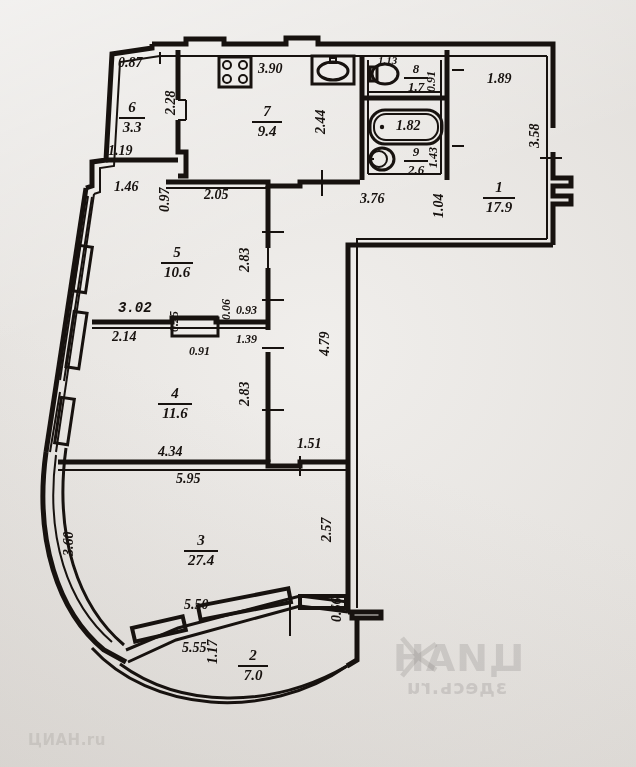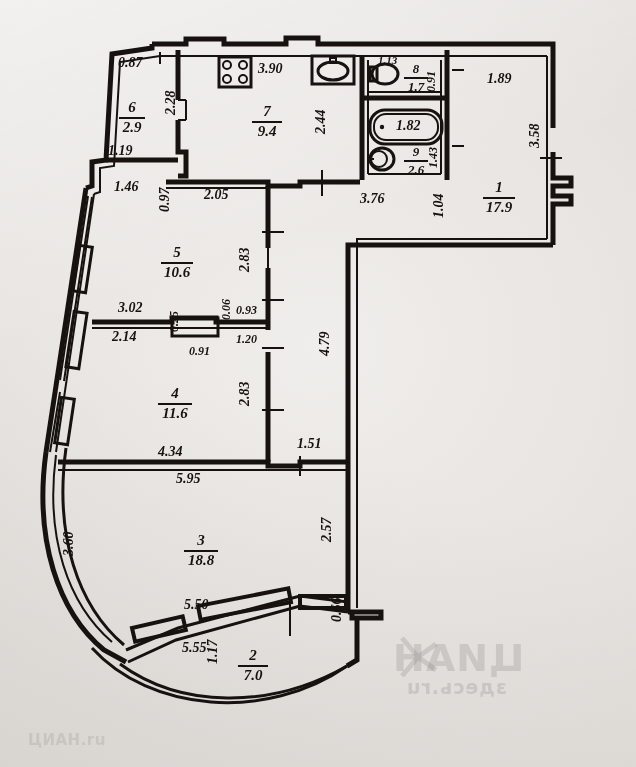--- a/index.html
+++ b/index.html
@@ -197,44 +197,44 @@
   <div class="lbl dim-s rot90" style="left:425px;top:92px;">0.91</div>
   <div class="lbl dim" style="left:396px;top:119px;">1.82</div>
   <div class="lbl dim-s rot90" style="left:427px;top:168px;">1.43</div>
   <div class="lbl dim" style="left:360px;top:192px;text-align:center;">3.76</div>
   <div class="lbl dim rot90" style="left:432px;top:218px;">1.04</div>
 
   <div class="lbl dim" style="left:487px;top:72px;">1.89</div>
   <div class="lbl dim rot90" style="left:528px;top:148px;">3.58</div>
 
   <div class="lbl dim rot90" style="left:238px;top:272px;">2.83</div>
-  <div class="lbl dim" style="left:118px;top:301px;">3.02</div>
+  <div class="lbl dim" style="left:118px;top:301px;font-family:Liberation Mono, monospace;">3.02</div>
   <div class="lbl dim-s rot90" style="left:220px;top:320px;">0.06</div>
   <div class="lbl dim-s" style="left:236px;top:304px;">0.93</div>
   <div class="lbl dim" style="left:112px;top:330px;">2.14</div>
   <div class="lbl dim-s rot90" style="left:168px;top:332px;">0.25</div>
   <div class="lbl dim-s" style="left:189px;top:345px;">0.91</div>
-  <div class="lbl dim-s" style="left:236px;top:333px;">1.20</div>
+  <div class="lbl dim-s" style="left:236px;top:333px;">1.39</div>
   <div class="lbl dim rot90" style="left:318px;top:356px;">4.79</div>
   <div class="lbl dim rot90" style="left:238px;top:406px;">2.83</div>
   <div class="lbl dim" style="left:158px;top:445px;">4.34</div>
   <div class="lbl dim" style="left:297px;top:437px;">1.51</div>
 
   <div class="lbl dim" style="left:176px;top:472px;">5.95</div>
   <div class="lbl dim rot90" style="left:320px;top:542px;">2.57</div>
   <div class="lbl dim rot90" style="left:62px;top:556px;">3.60</div>
   <div class="lbl dim" style="left:184px;top:598px;">5.50</div>
   <div class="lbl dim" style="left:182px;top:641px;">5.55</div>
   <div class="lbl dim rot90" style="left:206px;top:664px;">1.17</div>
   <div class="lbl dim rot90" style="left:330px;top:622px;">0.66</div>
 
   <div class="roombox" style="left:112px;top:100px;width:40px;">
     <div class="n">6</div>
     <div class="bar" style="width:26px;"></div>
-    <div class="a">2.9</div>
+    <div class="a">3.3</div>
   </div>
 
   <div class="roombox" style="left:244px;top:104px;width:46px;">
     <div class="n">7</div>
     <div class="bar" style="width:30px;"></div>
     <div class="a">9.4</div>
   </div>
 
   <div class="roombox" style="left:399px;top:62px;width:34px;">
     <div class="n" style="font-size:13px;">8</div>
@@ -262,21 +262,21 @@
 
   <div class="roombox" style="left:152px;top:386px;width:46px;">
     <div class="n">4</div>
     <div class="bar" style="width:34px;"></div>
     <div class="a">11.6</div>
   </div>
 
   <div class="roombox" style="left:178px;top:533px;width:46px;">
     <div class="n">3</div>
     <div class="bar" style="width:34px;"></div>
-    <div class="a">18.8</div>
+    <div class="a">27.4</div>
   </div>
 
   <div class="roombox" style="left:232px;top:648px;width:42px;">
     <div class="n">2</div>
     <div class="bar" style="width:30px;"></div>
     <div class="a">7.0</div>
   </div>
 
   <svg class="wm-x" viewBox="0 0 42 46">
     <path d="M4,4 L20,23 L4,42 M20,23 L38,10 M20,23 L38,36" stroke="#6f6b68" stroke-width="5" fill="none"></path>

